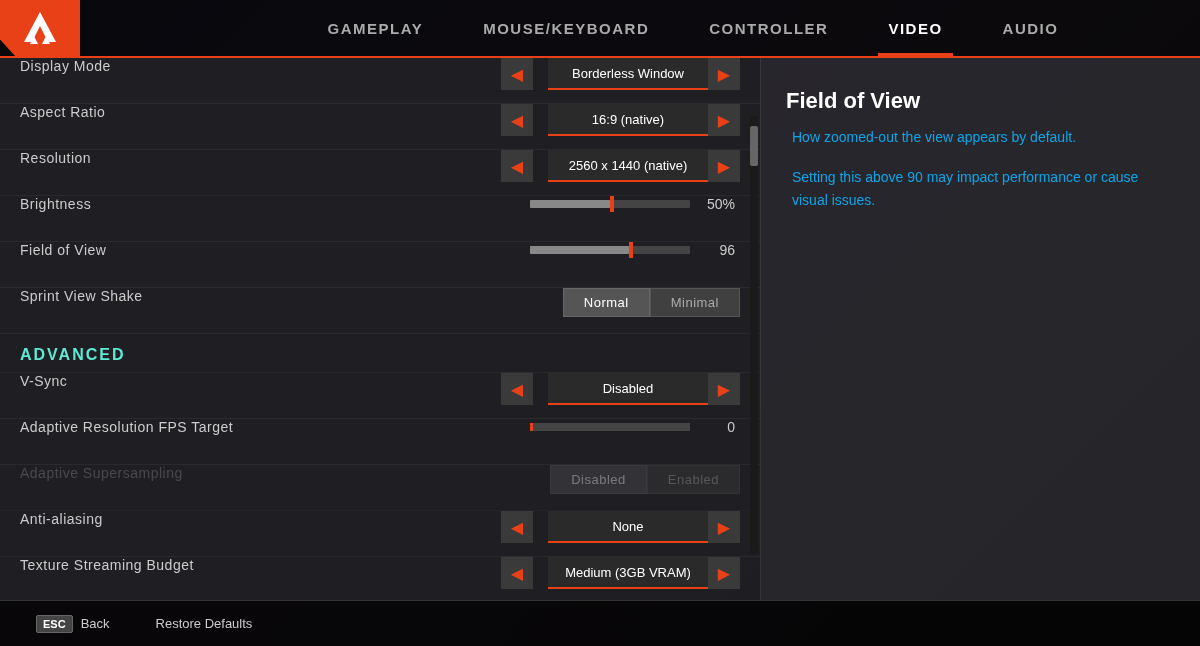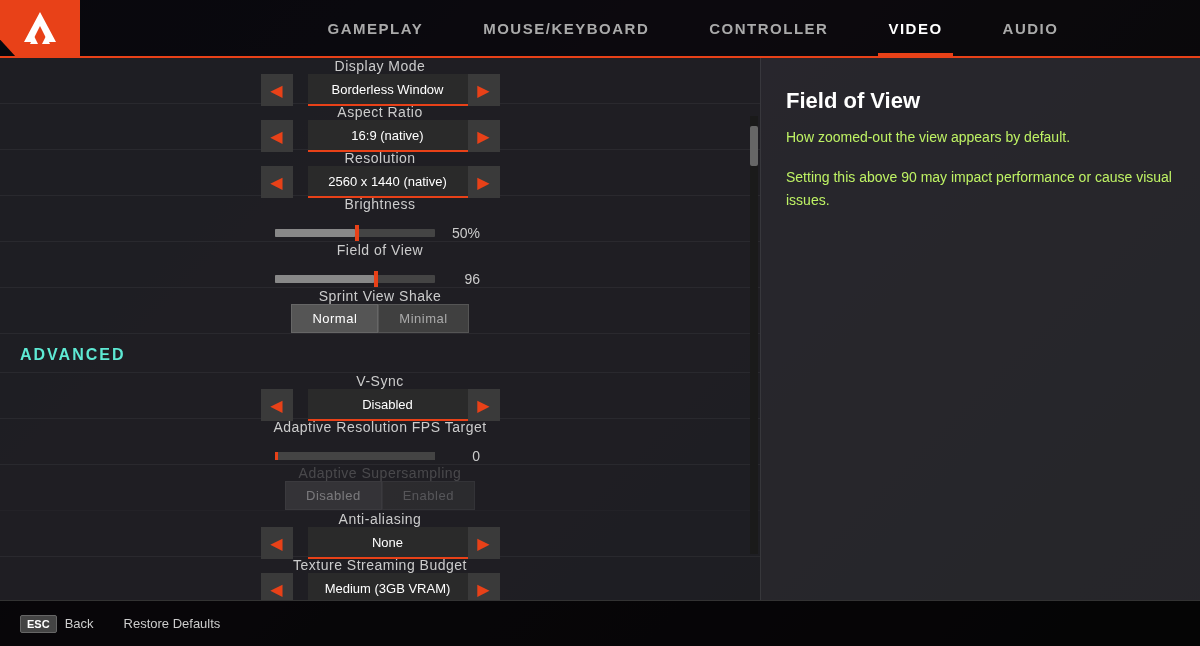--- a/index.html
+++ b/index.html
@@ -100,25 +100,24 @@
     
     .settings-panel {
       width: 760px;
       background: rgba(30,30,35,0.92);
       overflow-y: auto;
       padding: 0;
     }
 
     .settings-row {
       display: flex;
-      align-items: center;
+      align-items: flex-start;
       padding: 0 20px;
       height: 46px;
       border-bottom: 1px solid rgba(255,255,255,0.05);
-      flex-direction: column;
     }
 
     .settings-row.disabled-row {
       opacity: 0.4;
     }
 
     .settings-label {
       flex: 1;
       color: #ccc;
       font-size: 14px;
@@ -256,23 +255,24 @@
     }
 
     .info-title {
       color: #fff;
       font-size: 22px;
       font-weight: bold;
       margin-bottom: 12px;
     }
 
     .info-text {
-      color: #bef264;
+      color: #0ea5e9;
       font-size: 14px;
       line-height: 1.6;
+      margin-left: 6px;
     }
 
     
     .settings-panel::-webkit-scrollbar { width: 6px; }
     .settings-panel::-webkit-scrollbar-track { background: #1a1a1a; }
     .settings-panel::-webkit-scrollbar-thumb { background: #555; }
 
     
     .scroll-indicator {
       position: absolute;
@@ -305,20 +305,21 @@
       border-top: 1px solid #333;
     }
 
     .bottom-btn {
       display: flex;
       align-items: center;
       gap: 8px;
       color: #ccc;
       font-size: 13px;
       cursor: pointer;
+      margin-left: 16px;
     }
 
     .key-badge {
       background: #444;
       color: #fff;
       font-size: 11px;
       font-weight: bold;
       padding: 2px 6px;
       border: 1px solid #666;
       border-radius: 2px;

